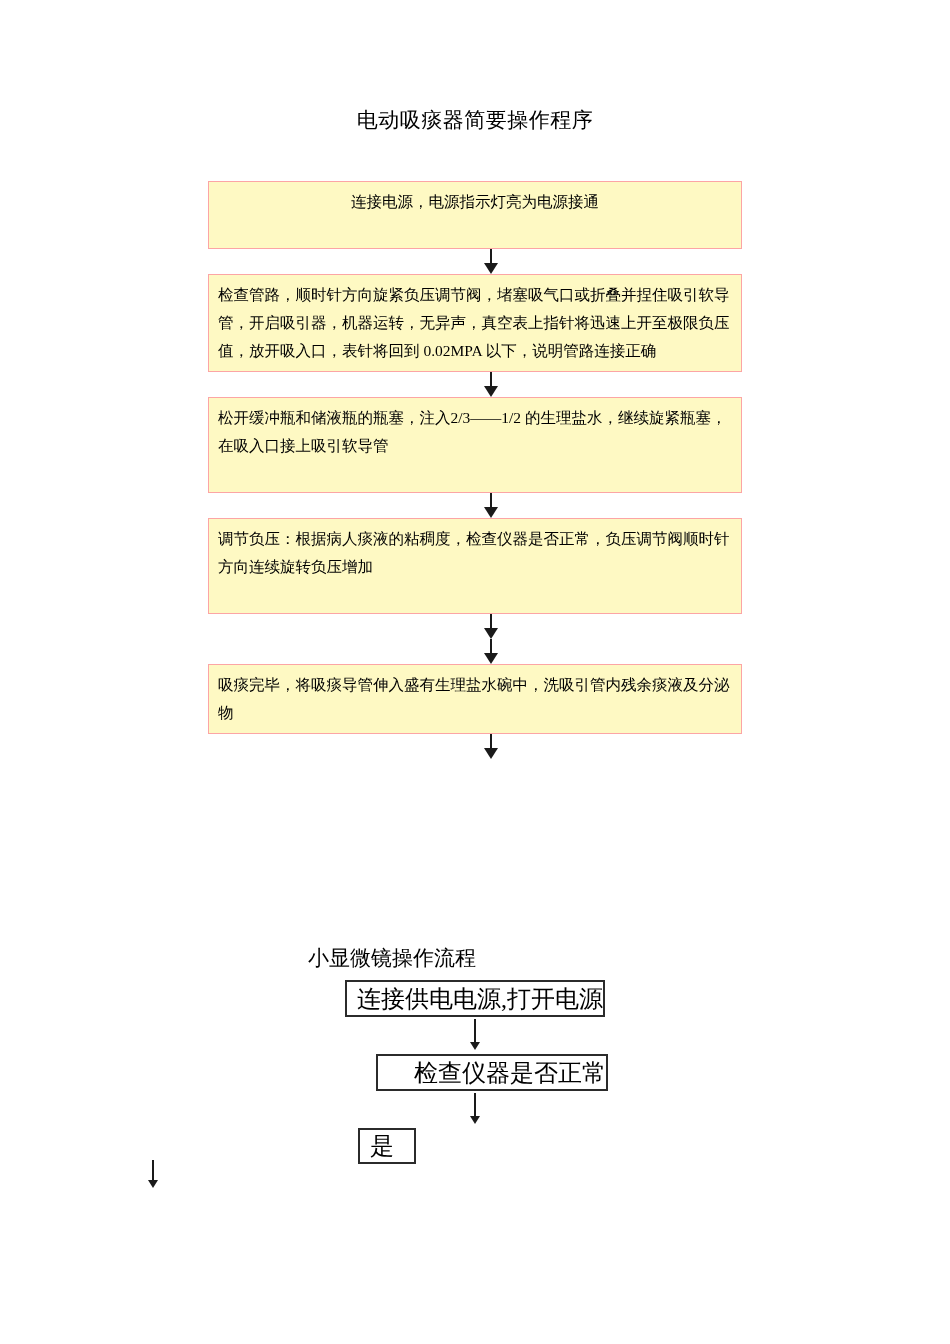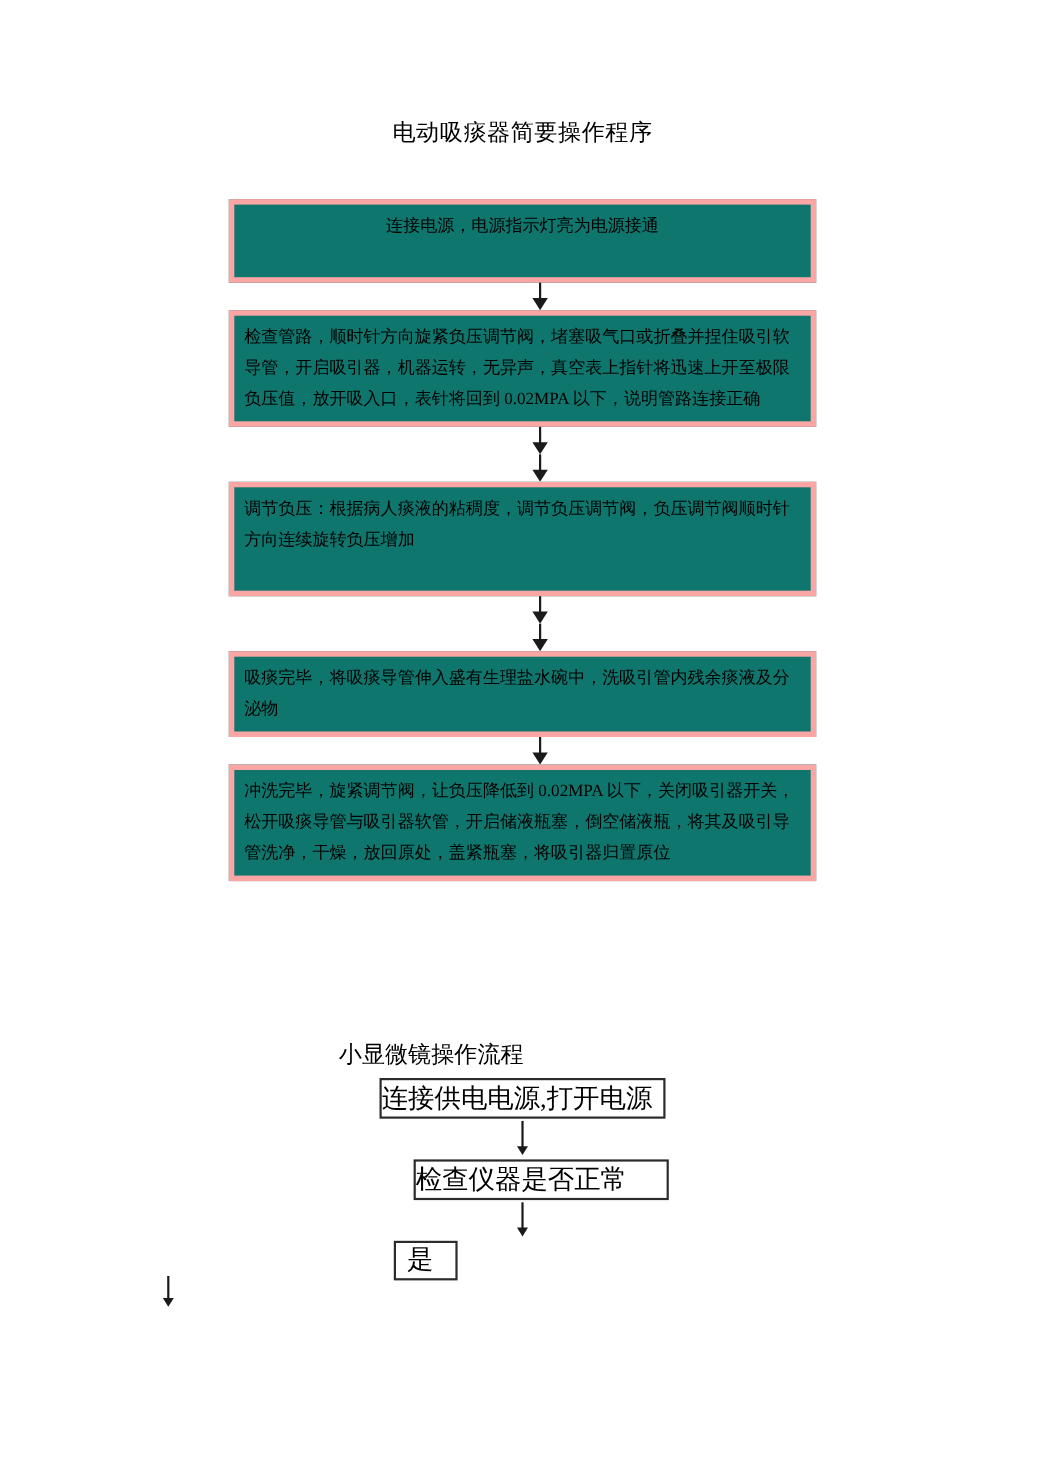--- a/index.html
+++ b/index.html
@@ -31,22 +31,22 @@
 
   
   .flow1 {
     position: absolute;
     left: 208px;
     top: 181px;
     width: 534px;
   }
   .fbox {
     box-sizing: border-box;
-    border: 5px solid #fca5a5;
-    background: #0f766e;
+    border: 1px solid #fca5a5;
+    background: #fef9c3;
     font-size: 15.5px;
     line-height: 28px;
     padding: 6px 9px 6px 9px;
     position: relative;
   }
   .fbox.center {
     text-align: center;
   }
   .fbox .pad-bottom {
     display: block;
@@ -89,21 +89,21 @@
   .sbox {
     position: absolute;
     box-sizing: border-box;
     border: 2px solid #2b2b2b;
     background: #ffffff;
     font-size: 24px;
     line-height: 32px;
     display: flex;
     align-items: center;
   }
-  .sbox.center { justify-content: flex-start; }
+  .sbox.center { justify-content: flex-end; }
   .sbox.left   { justify-content: flex-start; padding-left: 10px; }
 
   #sbox-power   { left: 345px; top: 980px;  width: 260px; height: 37px; }
   #sbox-check   { left: 376px; top: 1054px; width: 232px; height: 37px; }
   #sbox-yes     { left: 358px; top: 1128px; width: 58px;  height: 36px; }
 
   
   .thin-arrow {
     position: absolute;
     width: 14px;
@@ -155,54 +155,55 @@
 
   <div class="fbox">
     <span>检查管路，顺时针方向旋紧负压调节阀，堵塞吸气口或折叠并捏住吸引软导管，开启吸引器，机器运转，无异声，真空表上指针将迅速上开至极限负压值，放开吸入口，表针将回到 0.02MPA 以下，说明管路连接正确</span>
   </div>
 
   <div class="conn">
     <div class="stem"></div>
     <div class="head"></div>
   </div>
 
-
-  <div class="conn">
-    <div class="stem"></div>
-    <div class="head"></div>
-  </div>
-
-  <div class="fbox">
-    <span>调节负压：根据病人痰液的粘稠度，调节负压调节阀，负压调节阀顺时针方向连续旋转负压增加</span>
+  <div class="fbox">
+    <span>松开缓冲瓶和储液瓶的瓶塞，注入2/3——1/2 的生理盐水，继续旋紧瓶塞，在吸入口接上吸引软导管</span>
     <span class="pad-bottom"></span>
   </div>
 
   <div class="conn">
     <div class="stem"></div>
     <div class="head"></div>
   </div>
 
+  <div class="fbox">
+    <span>调节负压：根据病人痰液的粘稠度，检查仪器是否正常，负压调节阀顺时针方向连续旋转负压增加</span>
+    <span class="pad-bottom"></span>
+  </div>
+
+  <div class="conn">
+    <div class="stem"></div>
+    <div class="head"></div>
+  </div>
+
 
   <div class="conn">
     <div class="stem"></div>
     <div class="head"></div>
   </div>
 
   <div class="fbox">
     <span>吸痰完毕，将吸痰导管伸入盛有生理盐水碗中，洗吸引管内残余痰液及分泌物</span>
   </div>
 
   <div class="conn">
     <div class="stem"></div>
     <div class="head"></div>
   </div>
 
-  <div class="fbox">
-    <span>冲洗完毕，旋紧调节阀，让负压降低到 0.02MPA 以下，关闭吸引器开关，松开吸痰导管与吸引器软管，开启储液瓶塞，倒空储液瓶，将其及吸引导管洗净，干燥，放回原处，盖紧瓶塞，将吸引器归置原位</span>
-  </div>
 
 </div>
 
 <div class="section2-title">小显微镜操作流程</div>
 
 <div class="sbox center" id="sbox-power">
   <span>连接供电电源,打开电源</span>
 </div>
 
 <div class="thin-arrow" id="arrow-power-check">

